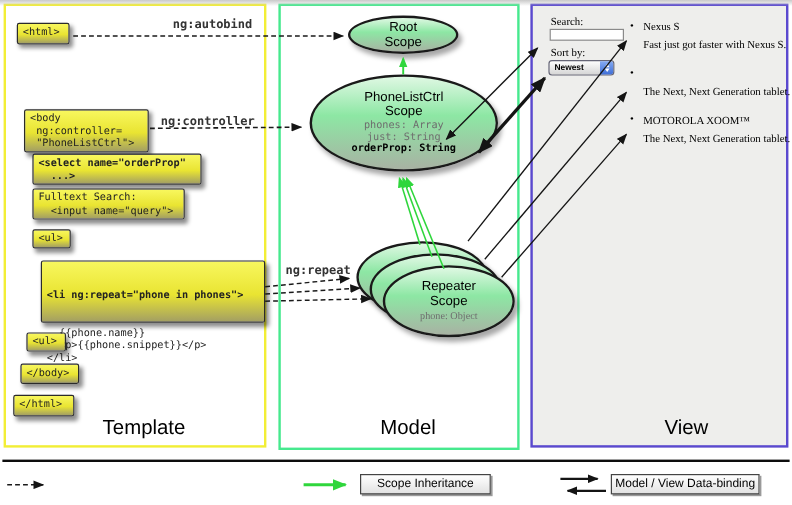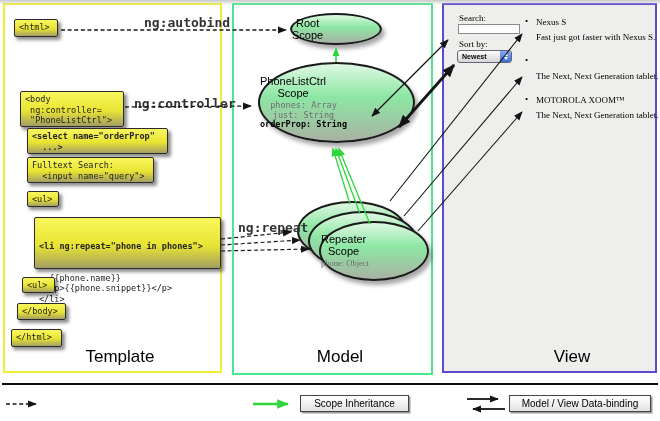--- a/index.html
+++ b/index.html
@@ -18,26 +18,26 @@
   .codebox{position:absolute;box-sizing:border-box;z-index:2;
            background:linear-gradient(180deg,#f8f75e 0%,#e9e432 55%,#a39f63 100%);
            border:1.5px solid #2b2b2b;border-radius:2px;
            box-shadow:2.5px 3px 3.5px rgba(0,0,0,0.45);
            font-family:"DejaVu Sans Mono",monospace;font-size:8.5px;line-height:10.5px;
            color:#222;padding:2px 4px;white-space:pre;}
   .codebox .bline{font-weight:bold;display:block;white-space:pre;}
   .codebox .nline{display:block;white-space:pre;}
   .codebox.bold{font-weight:bold;}
   .nglabel{position:absolute;z-index:3;font-family:"DejaVu Sans Mono",monospace;
-           font-size:13px;font-weight:bold;color:#333;white-space:nowrap;}
+           font-size:10px;font-weight:bold;color:#333;white-space:nowrap;}
   
   .ellipse{position:absolute;box-sizing:border-box;z-index:2;border:2px solid #1a1a1a;border-radius:50%;
            background:linear-gradient(180deg,#dff8e3 0%,#8de7a4 42%,#a8b2a3 100%);
            box-shadow:3px 4px 4px rgba(0,0,0,0.35);
-           display:flex;flex-direction:column;align-items:flex-start;justify-content:center;text-align:center;}
+           display:flex;flex-direction:column;align-items:center;justify-content:center;text-align:center;}
   .ell-title{font-size:11px;line-height:12px;color:#000;white-space:pre-line;}
   .ell-prop{font-family:"DejaVu Sans Mono",monospace;font-size:8.5px;line-height:9.5px;color:#6e6e6e;display:block;}
   .ell-prop.bold{color:#000;font-weight:bold;}
   #ell-root{left:290px;top:13px;width:92px;height:32px;}
   #ell-phone{left:258px;top:62px;width:157px;height:81px;}
   .rep{width:110px;height:60px;}
   #rep-back{left:297px;top:201px;}
   #rep-mid{left:308px;top:211px;}
   #rep-front{left:319px;top:221px;}
   
@@ -57,21 +57,21 @@
   .vitem-name{font-size:9px;}
   .bullet{position:absolute;z-index:3;font-family:"Liberation Serif",serif;font-size:9px;color:#000;}
   
   #separator{position:absolute;left:2px;top:383px;width:656px;height:2px;background:#0d0d0d;z-index:3;}
   .legendbox{position:absolute;z-index:3;box-sizing:border-box;height:17px;
              background:linear-gradient(#ffffff,#e2e2e2);border:1px solid #444;
              box-shadow:1.5px 1.5px 0 #9a9a9a;
              font-size:10px;line-height:15px;text-align:center;color:#000;white-space:nowrap;}
   #legend-implicit{left:51px;top:395px;width:141px;}
   #legend-inherit{left:300px;top:395px;width:109px;}
-  #legend-binding{left:509px;top:395px;width:142px;}
+  #legend-binding{left:509px;top:395px;width:124px;}
   
   #overlay{position:absolute;left:0;top:0;z-index:20;pointer-events:none;}
 </style>
 </head>
 <body>
 
 <div id="canvas">
   <div class="topshade"></div>
 
   <div class="colbox" id="box-template"></div>

